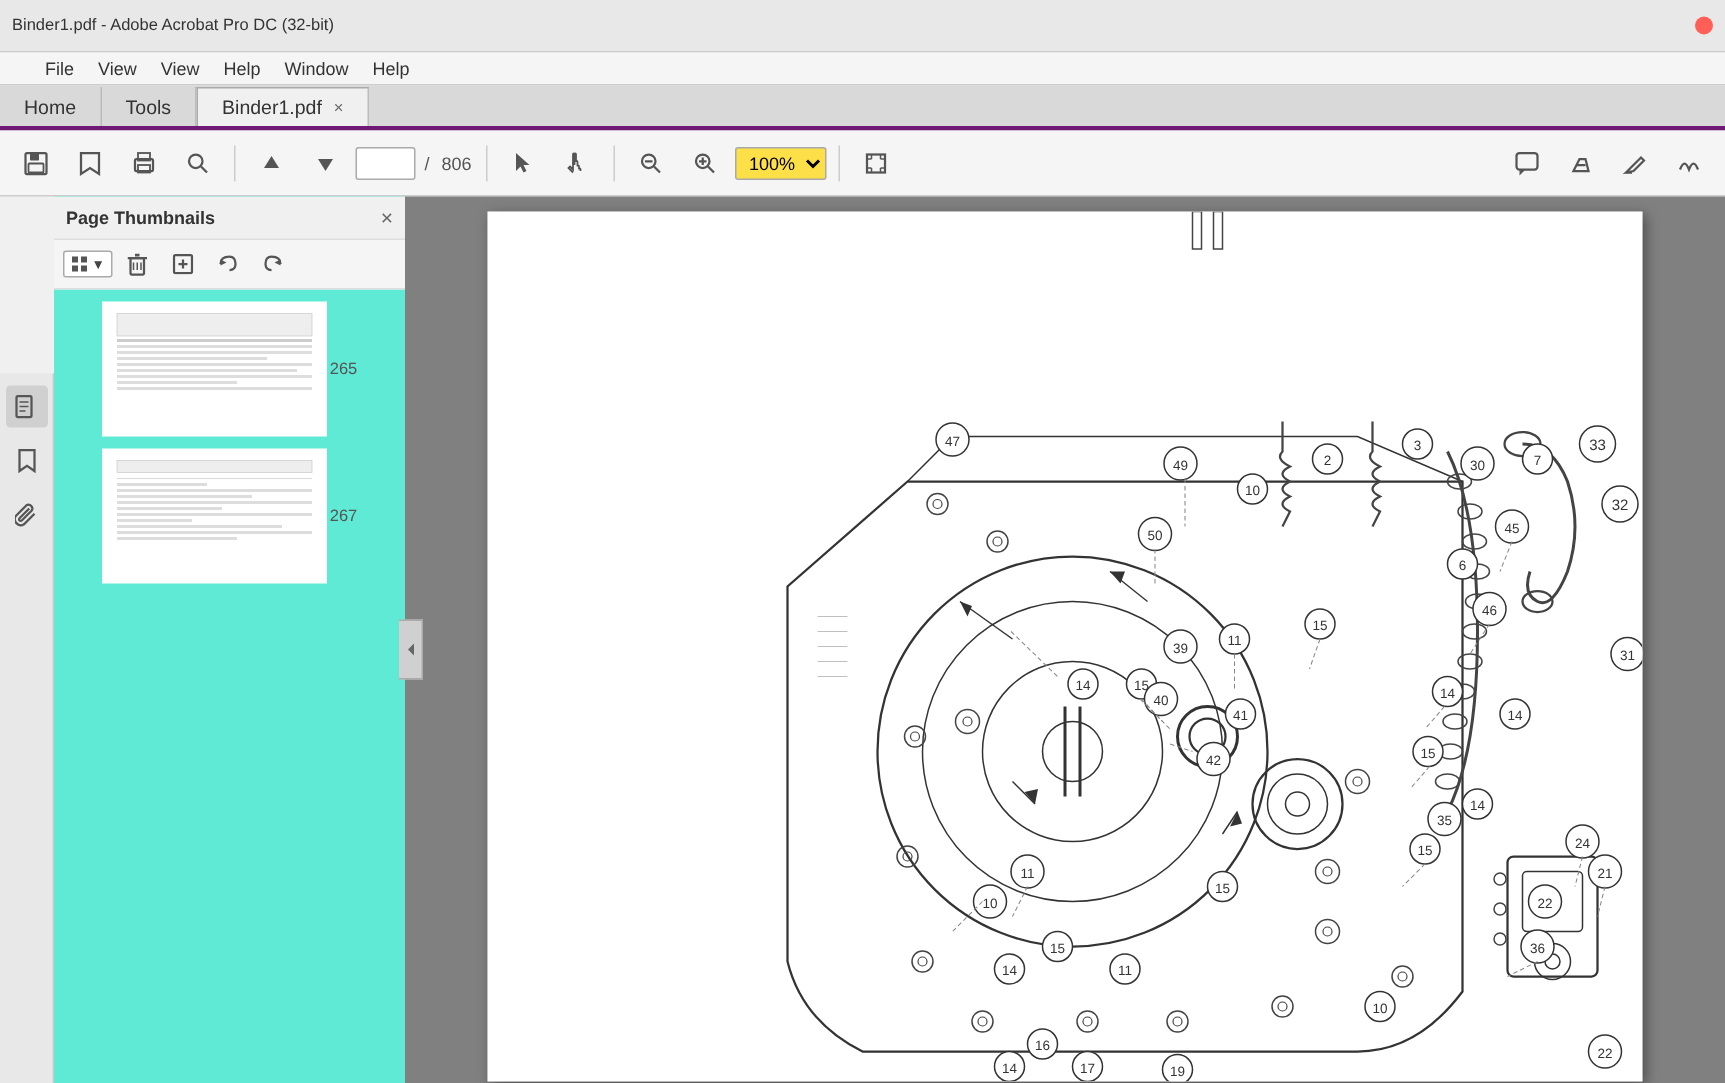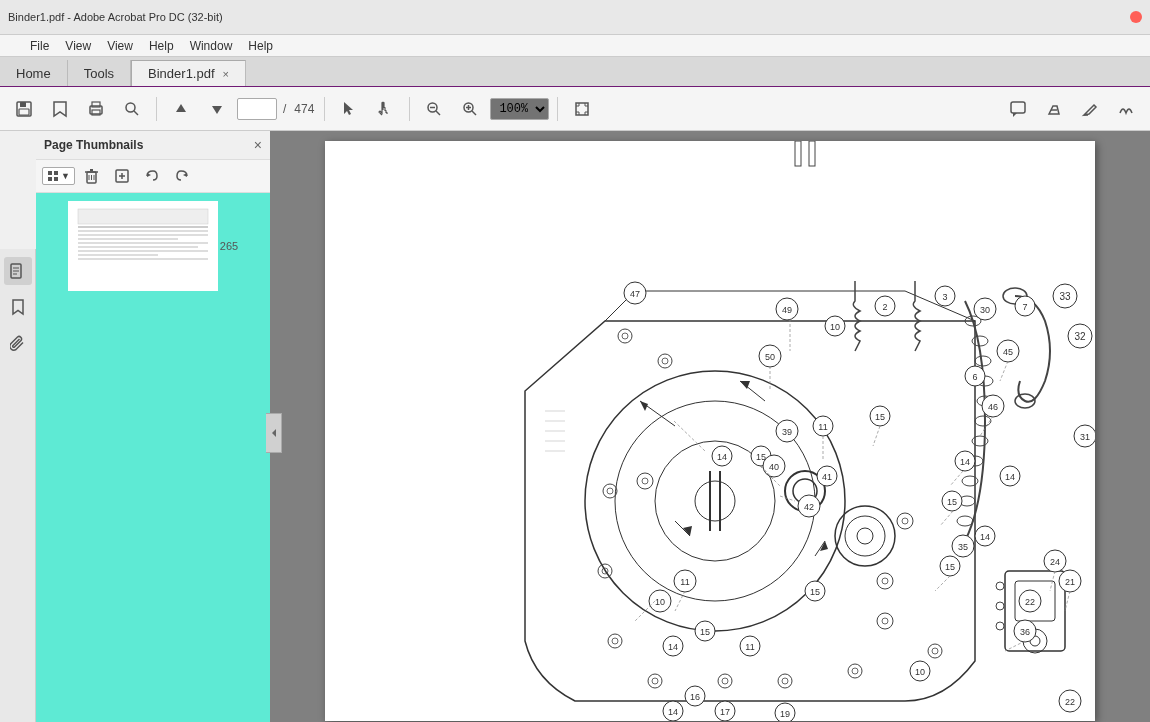--- a/index.html
+++ b/index.html
@@ -37,21 +37,21 @@
       cursor: pointer;
       color: #333;
     }
 
     
     #tab-bar {
       height: 30px;
       background: #d9d9d9;
       display: flex;
       align-items: flex-end;
-      border-bottom: 1px solid #701a75;
+      border-bottom: 3px solid #701a75;
     }
     .tab {
       height: 26px;
       padding: 0 16px;
       display: flex;
       align-items: center;
       cursor: pointer;
       font-size: 13px;
       color: #333;
       border-right: 1px solid #bbb;
@@ -103,24 +103,23 @@
       text-align: center;
       font-size: 12px;
       border-radius: 2px;
     }
     .page-sep { font-size: 12px; color: #555; padding: 0 2px; }
     .zoom-select {
       height: 22px;
       border: 1px solid #aaa;
       font-size: 12px;
       border-radius: 2px;
-      background: #737373;
+      background: #fde047;
       padding: 0 4px;
       cursor: pointer;
-      font-family: Liberation Mono, monospace;
     }
 
     
     #main {
       display: flex;
       height: calc(722px - 22px - 22px - 30px - 44px);
       
     }
     #panel-icons {
       width: 36px;
@@ -346,21 +345,21 @@
         <polygon points="7,2 12,10 2,10" fill="#555"></polygon>
       </svg>
   </button>
   <button class="tool-btn" title="Next Page">
     <svg width="14" height="14" viewBox="0 0 14 14">
         <polygon points="7,12 12,4 2,4" fill="#555"></polygon>
       </svg>
   </button>
   <input class="page-input" type="text" style="">
   <span class="page-sep">/</span>
-  <span class="page-sep">474</span>
+  <span class="page-sep">806</span>
 
   <div class="tool-separator"></div>
 
   <button class="tool-btn" title="Select">
     <svg width="14" height="16" viewBox="0 0 14 16">
         <polygon points="2,1 2,13 5,10 7,14 9,13 7,9 11,9" fill="#555"></polygon>
       </svg>
   </button>
   <button class="tool-btn" title="Hand">
     <svg width="16" height="16" viewBox="0 0 16 16">
@@ -522,20 +521,40 @@
             <rect x="5" y="42" width="120" height="2" fill="#ddd"></rect>
             <rect x="5" y="46" width="130" height="2" fill="#ddd"></rect>
             <rect x="5" y="50" width="80" height="2" fill="#ddd"></rect>
             <rect x="5" y="54" width="130" height="2" fill="#ddd"></rect>
           </svg>
         </div>
         <span class="thumb-label">265</span>
       </div>
 
 
+      <div class="thumb-item">
+        <div class="thumb-img">
+          <svg width="140" height="85" viewBox="0 0 140 85">
+            <rect width="140" height="85" fill="white"></rect>
+            <rect x="5" y="5" width="130" height="8" fill="#eee" stroke="#ccc" stroke-width="0.5"></rect>
+            <line x1="5" y1="17" x2="135" y2="17" stroke="#ccc" stroke-width="0.5"></line>
+            <rect x="5" y="20" width="60" height="2" fill="#ddd"></rect>
+            <rect x="5" y="24" width="130" height="2" fill="#ddd"></rect>
+            <rect x="5" y="28" width="90" height="2" fill="#ddd"></rect>
+            <rect x="5" y="32" width="130" height="2" fill="#ddd"></rect>
+            <rect x="5" y="36" width="70" height="2" fill="#ddd"></rect>
+            <rect x="5" y="40" width="130" height="2" fill="#ddd"></rect>
+            <rect x="5" y="44" width="50" height="2" fill="#ddd"></rect>
+            <rect x="5" y="48" width="110" height="2" fill="#ddd"></rect>
+            <rect x="5" y="52" width="130" height="2" fill="#ddd"></rect>
+            <rect x="5" y="56" width="80" height="2" fill="#ddd"></rect>
+          </svg>
+        </div>
+        <span class="thumb-label">267</span>
+      </div>
 
     </div>
   </div>
 
   <div id="collapse-arrow">
     <svg width="8" height="16" viewBox="0 0 8 16">
         <polygon points="6,4 2,8 6,12" fill="#666"></polygon>
       </svg>
   </div>
 

